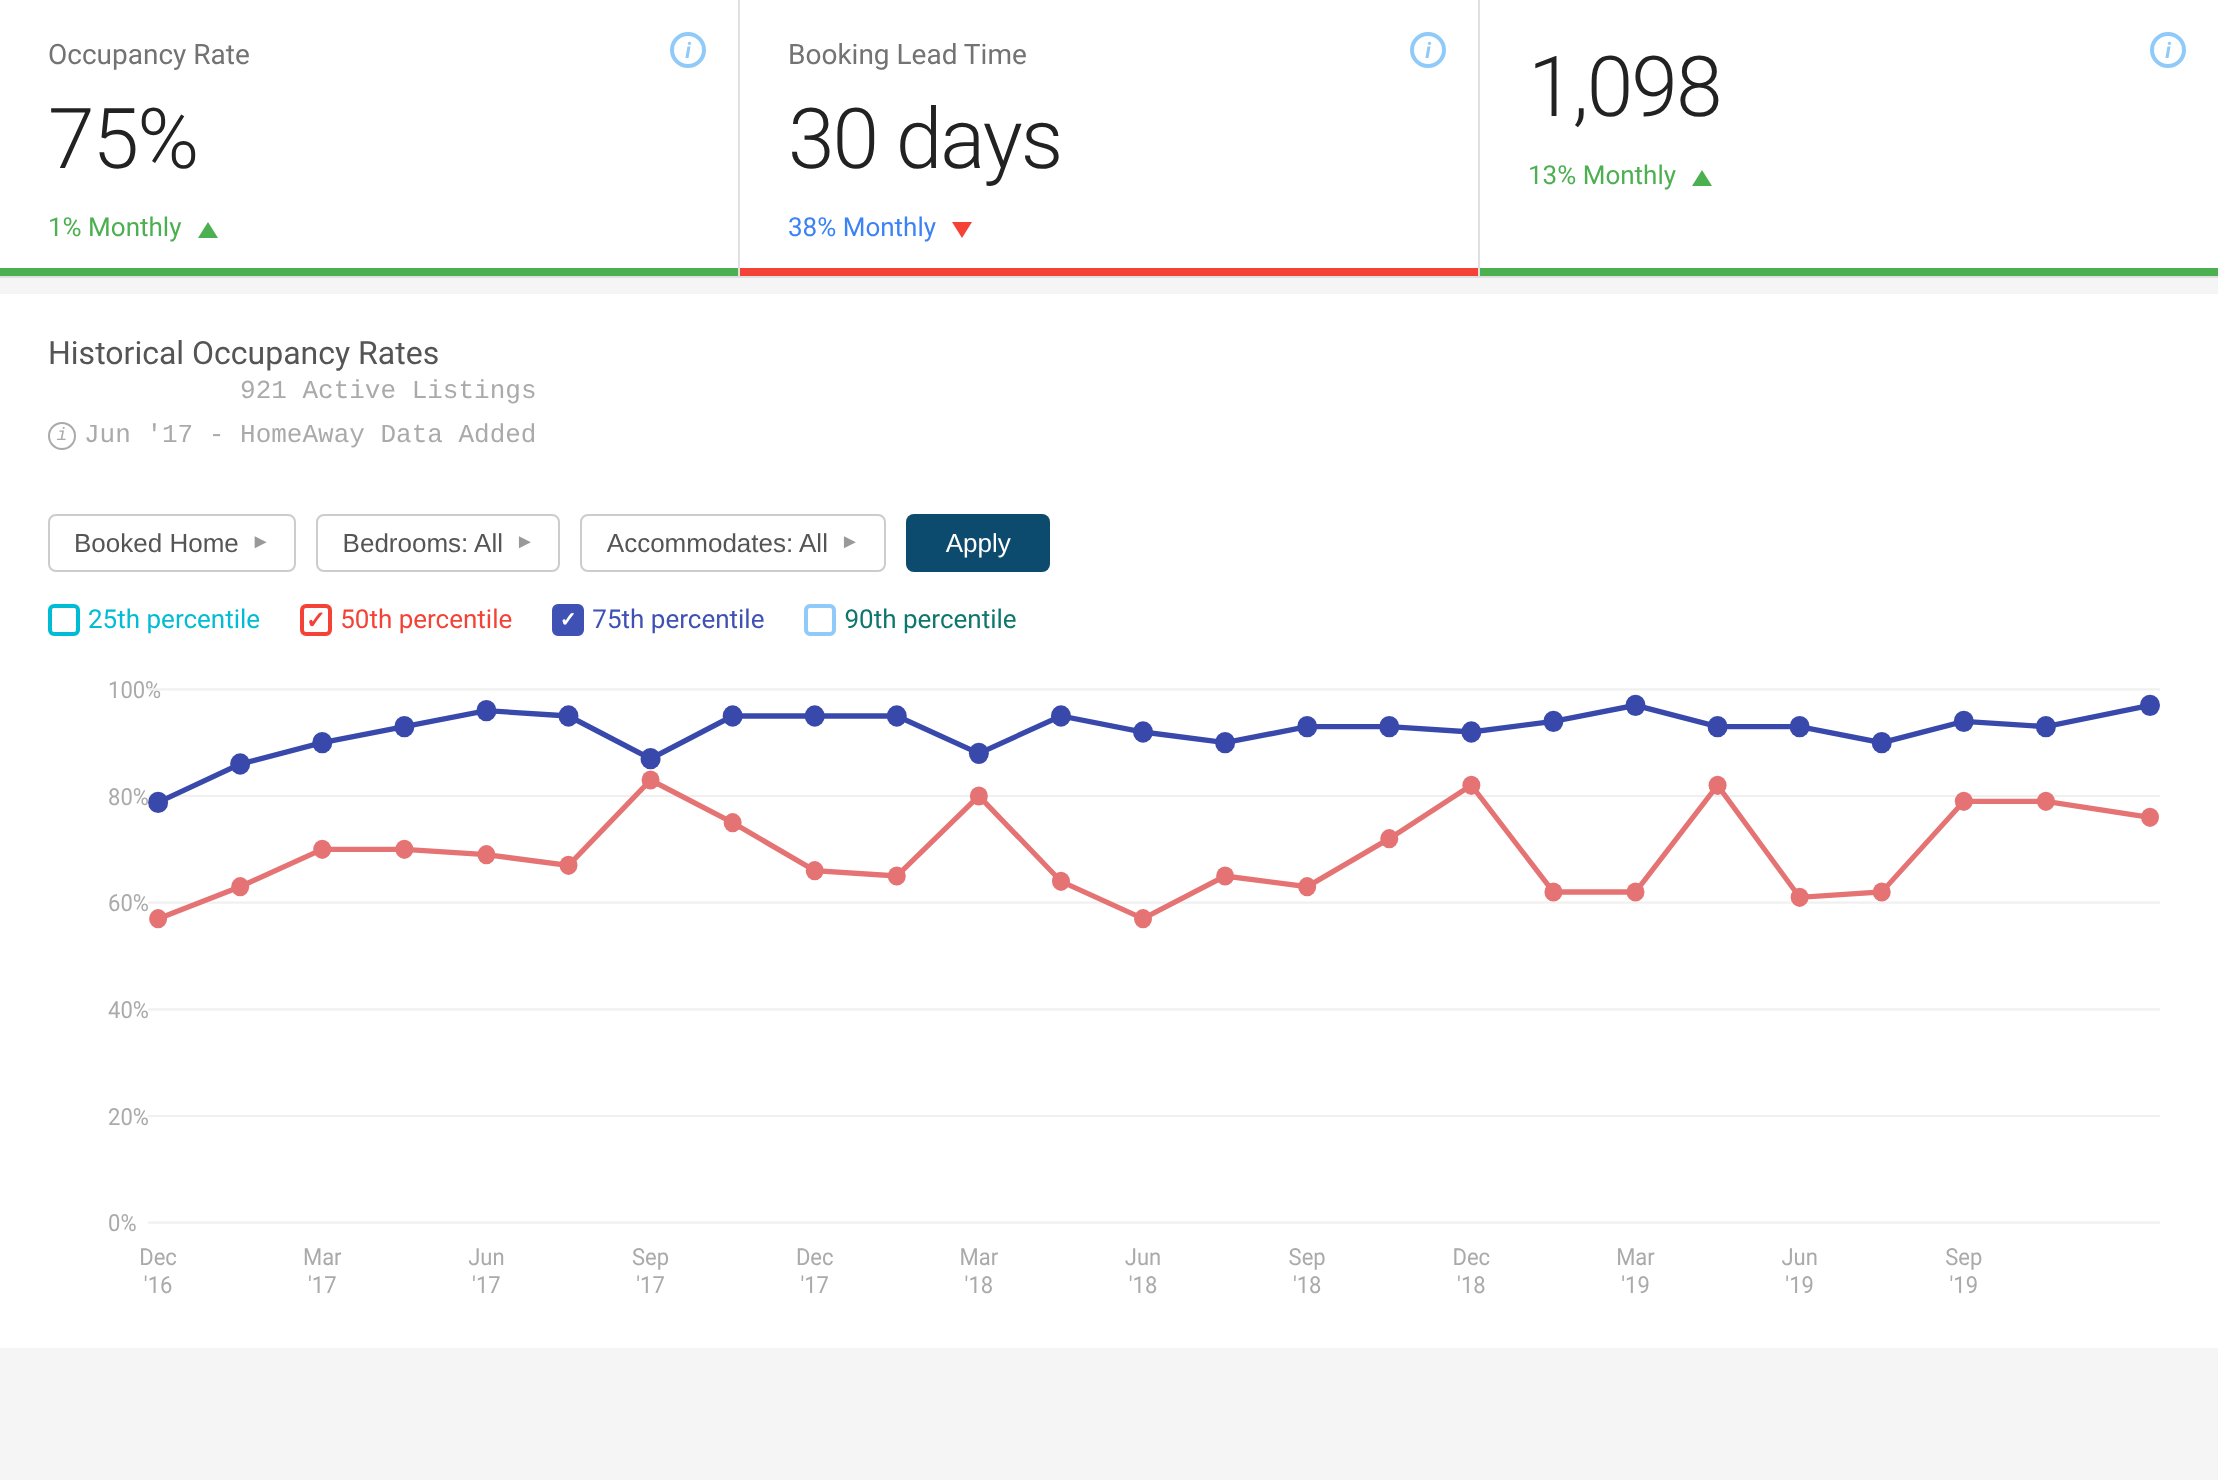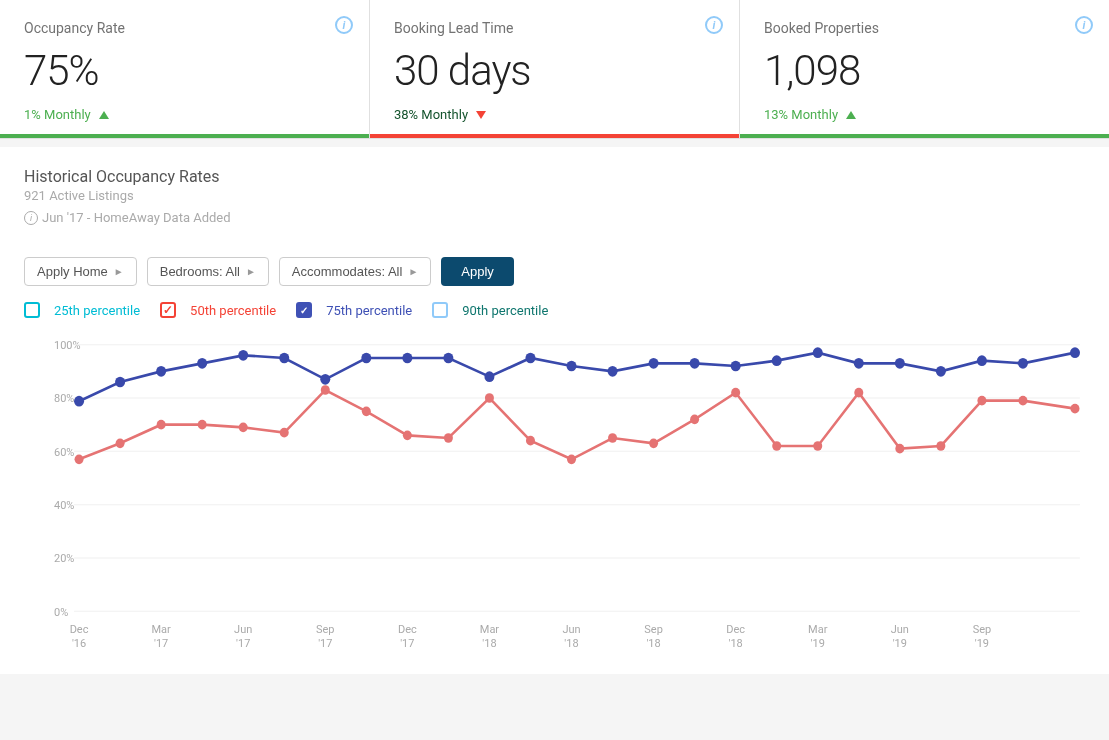--- a/index.html
+++ b/index.html
@@ -36,21 +36,21 @@
       letter-spacing: -1px;
     }
 
     .card-footer {
       font-size: 13px;
       display: flex;
       align-items: center;
       gap: 4px;
     }
     .card-footer.positive { color: #4caf50; }
-    .card-footer.negative { color: #14532d; margin-top: 11px; }
+    .card-footer.negative { color: #3b82f6; margin-top: 11px; }
 
     .arrow-up { display: inline-block; width: 0; height: 0; border-left: 5px solid transparent; border-right: 5px solid transparent; border-bottom: 8px solid #4caf50; margin-left: 4px; }
     .arrow-down { display: inline-block; width: 0; height: 0; border-left: 5px solid transparent; border-right: 5px solid transparent; border-top: 8px solid #f44336; margin-left: 4px; }
 
     .card-bottom-bar {
       position: absolute;
       bottom: 0; left: 0; right: 0;
       height: 4px;
     }
     .card-bottom-bar.green { background: #4caf50; }
@@ -84,24 +84,25 @@
       flex-direction: column;
     }
 
     .chart-title {
       font-size: 16px;
       color: #555;
       font-weight: 400;
     }
 
     .chart-meta {
-      text-align: left;
+      text-align: right;
       color: #aaa;
       font-size: 13px;
       line-height: 1.6;
+      font-family: Liberation Mono, monospace;
     }
 
     .chart-meta .info-small {
       display: inline-flex;
       align-items: center;
       gap: 4px;
     }
 
     .filters {
       display: flex;
@@ -140,21 +141,21 @@
       display: flex;
       gap: 20px;
       margin-bottom: 16px;
       align-items: center;
       flex-wrap: wrap;
     }
 
     .legend-item {
       display: flex;
       align-items: center;
-      gap: 14px;
+      gap: 4px;
       font-size: 13px;
       color: #555;
       cursor: pointer;
     }
 
     .legend-check {
       width: 16px; height: 16px;
       border-radius: 3px;
       border: 2px solid #ccc;
       display: flex; align-items: center; justify-content: center;
@@ -203,21 +204,20 @@
     <div class="card-value">30 days</div>
     <div class="card-footer negative">
       <span>38% Monthly</span>
       <span class="arrow-down"></span>
     </div>
     <div class="card-bottom-bar red"></div>
   </div>
 
   <div class="card">
     <div class="info-icon">i</div>
-    <div class="card-title">Booked Properties</div>
     <div class="card-value">1,098</div>
     <div class="card-footer positive">
       <span>13% Monthly</span>
       <span class="arrow-up"></span>
     </div>
     <div class="card-bottom-bar green"></div>
   </div>
 </div>
 
 <div class="chart-section">
@@ -227,21 +227,21 @@
       <div>921 Active Listings</div>
       <div class="info-small">
         <span style="display:inline-flex;align-items:center;justify-content:center;width:14px;height:14px;border:1.5px solid #aaa;border-radius:50%;font-size:9px;font-style:italic;color:#aaa;">i</span>
         <span>Jun '17 - HomeAway Data Added</span>
       </div>
     </div>
   </div>
 
   <div class="filters">
     <button class="filter-btn">
-      <span>Apply Home</span>
+      <span>Booked Home</span>
       <span class="chevron">►</span>
     </button>
     <button class="filter-btn">
       <span>Bedrooms: All</span>
       <span class="chevron">►</span>
     </button>
     <button class="filter-btn">
       <span>Accommodates: All</span>
       <span class="chevron">►</span>
     </button>

